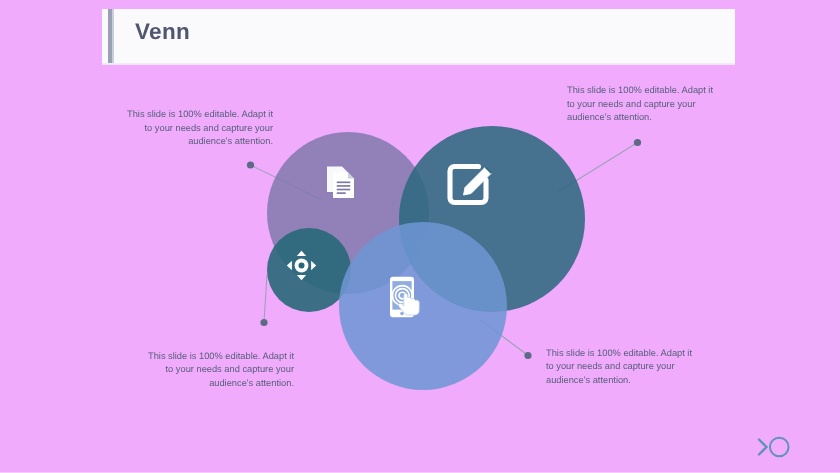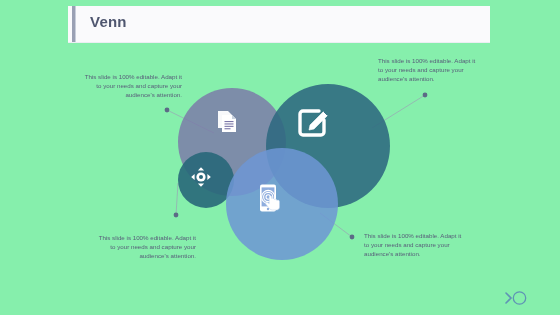--- a/index.html
+++ b/index.html
@@ -7,21 +7,21 @@
   body{
     width:560px;height:315px;
     background:#ffffff;
     font-family:"Liberation Sans", sans-serif;
     overflow:hidden;
     position:relative;
   }
   .slide{
     position:absolute;inset:0;
     width:560px;height:315px;
-    background:#86efac;
+    background:#f0abfc;
   }
 
   
   .header{
     position:absolute;
     left:68px;top:6px;
     width:422px;height:36px;
     background:#fafafc;
     border-bottom:1px solid #eceef3;
   }

